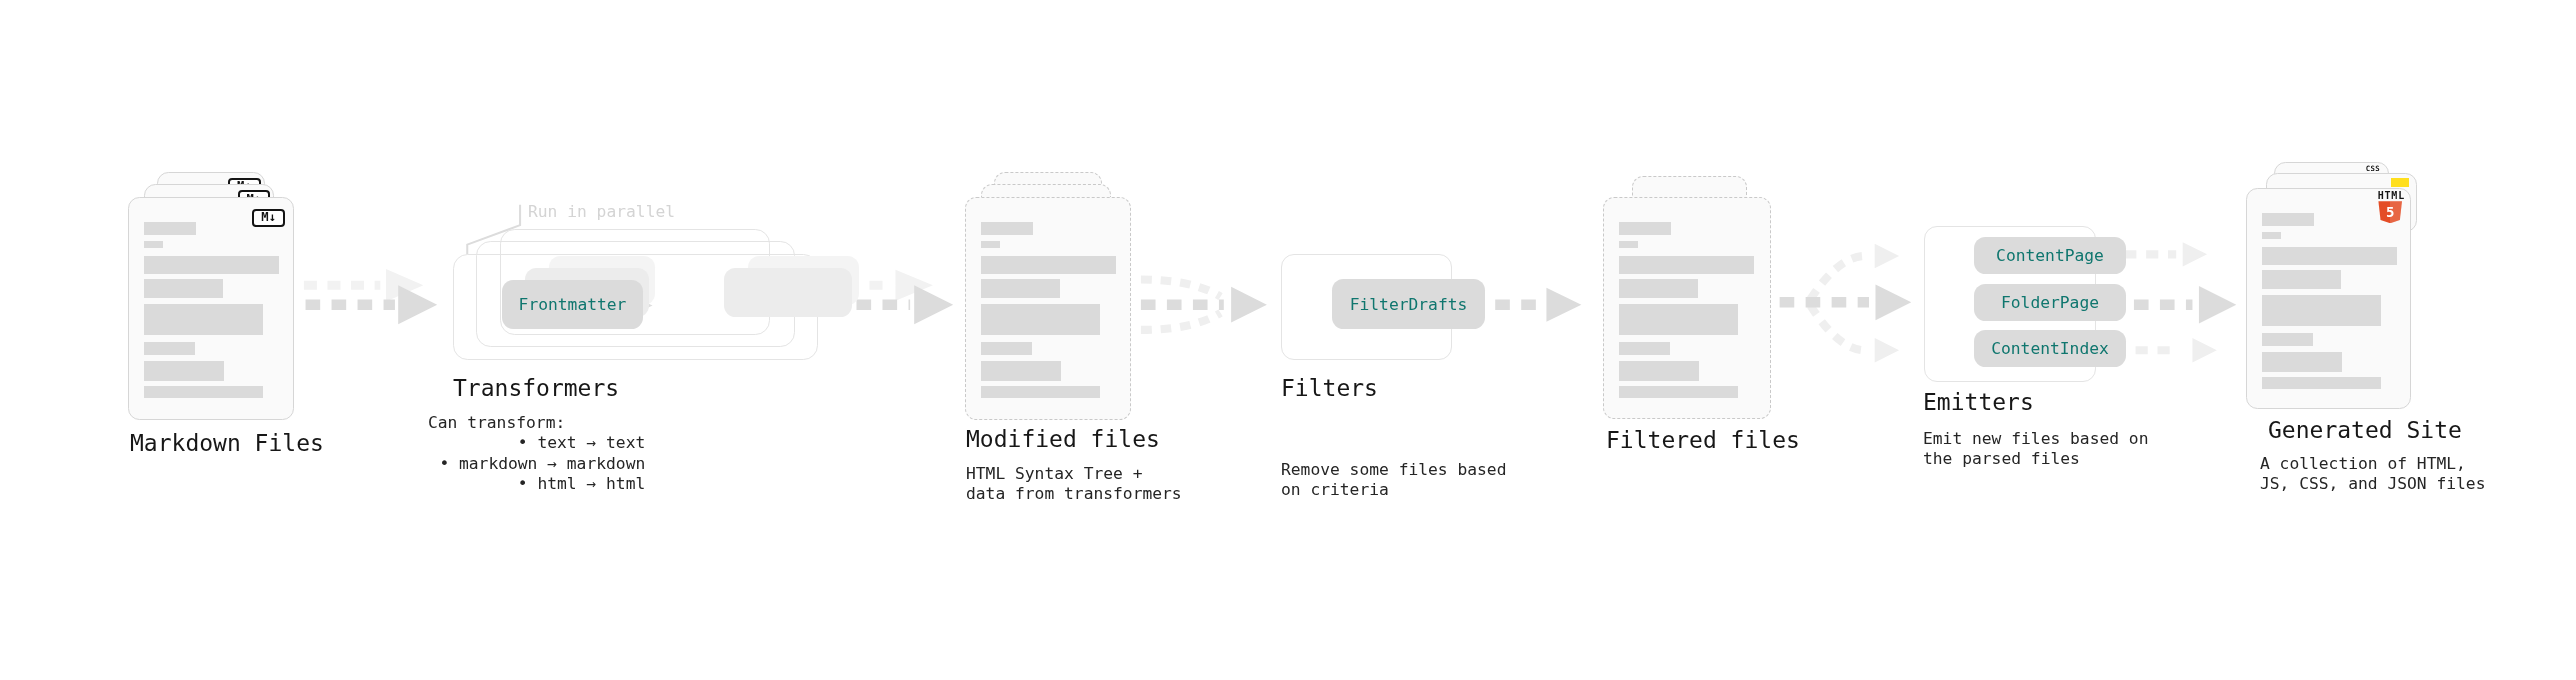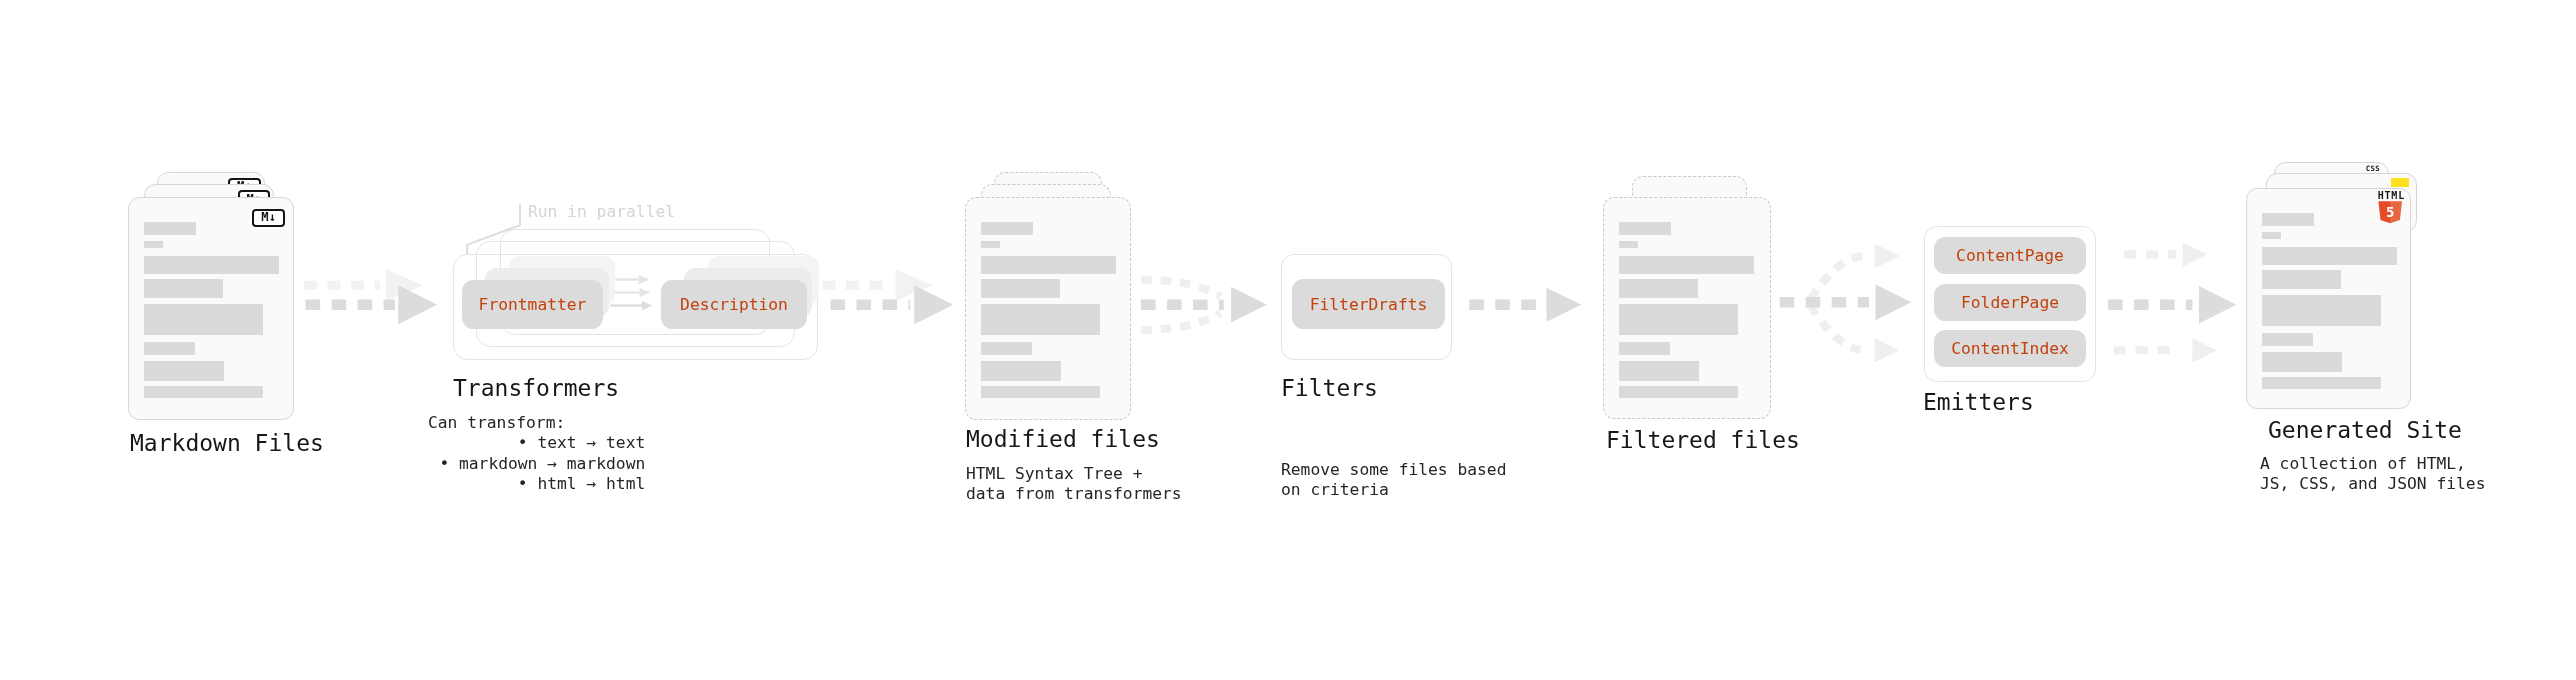--- a/index.html
+++ b/index.html
@@ -51,22 +51,22 @@
     clip-path:polygon(0 0,100% 0,91% 86%,50% 100%,9% 86%);
     display:flex; align-items:center; justify-content:center;
   }
   .html5-shield::after { content:""; position:absolute; right:0; top:0; width:50%; height:100%;
     background:rgba(255,255,255,0.14); }
   .html5-five { position:relative; color:#ffffff; font-size:14px; font-weight:bold; z-index:1; }
 
   
   .outline-box { position:absolute; border:1.6px solid #e4e4e4; border-radius:14.6px; background:transparent; }
   .gray-box {
-    position:absolute; background:#dbdbdb; border-radius:11.4px; color:#c2410c;
-    font-size:16.3px; display:flex; align-items:center; justify-content:center;
+    position:absolute; background:#dbdbdb; border-radius:11.4px; color:#0f766e;
+    font-size:16.3px; display:flex; align-items:center; justify-content:center;margin-left:40px;
   }
   .ghost1 { background:#ececec; }
   .ghost2 { background:#f4f4f4; }
 
   .t-cont-front { left:453px; top:254px; width:365px; height:106px; }
   .t-cont-mid   { left:476px; top:241px; width:319px; height:106px; }
   .t-cont-back  { left:500px; top:229px; width:270px; height:106px; }
 
   .box-frontmatter     { left:462px; top:280px; width:141px; height:49px; }
   .box-frontmatter-g1  { left:485px; top:268px; width:124px; height:49px; }
@@ -207,21 +207,20 @@
 
   <div class="note-parallel">Run in parallel</div>
   <div class="outline-box t-cont-back"></div>
   <div class="outline-box t-cont-mid"></div>
   <div class="outline-box t-cont-front"></div>
   <div class="gray-box ghost2 box-frontmatter-g2"></div>
   <div class="gray-box ghost1 box-frontmatter-g1"></div>
   <div class="gray-box box-frontmatter">Frontmatter</div>
   <div class="gray-box ghost2 box-description-g2"></div>
   <div class="gray-box ghost1 box-description-g1"></div>
-  <div class="gray-box box-description">Description</div>
   <div class="stage-label label-transformers">Transformers</div>
   <div class="stage-desc desc-transformers">
     <div>Can transform:</div>
     <div class="bullet-line">• text → text</div>
     <div class="bullet-line">• markdown → markdown</div>
     <div class="bullet-line">• html → html</div>
   </div>
 
   <div class="stack stack-modified">
     <div class="card dashed card-back"></div>
@@ -264,20 +263,24 @@
       <div class="bar bar8"></div>
     </div>
   </div>
   <div class="stage-label label-filtered">Filtered files</div>
 
   <div class="outline-box emitters-cont"></div>
   <div class="gray-box pill pill-0">ContentPage</div>
   <div class="gray-box pill pill-1">FolderPage</div>
   <div class="gray-box pill pill-2">ContentIndex</div>
   <div class="stage-label label-emitters">Emitters</div>
+  <div class="stage-desc desc-emitters">
+    <div>Emit new files based on</div>
+    <div>the parsed files</div>
+  </div>
 
   <div class="stack stack-generated">
     <div class="card card-back">
       <div class="css-badge">
         <div class="css-txt">CSS</div>
         <div class="css-bar" style="background: rgb(41, 98, 232);"></div>
       </div>
     </div>
     <div class="card card-mid">
       <div class="js-badge" style="background: rgb(255, 223, 30);"></div>

